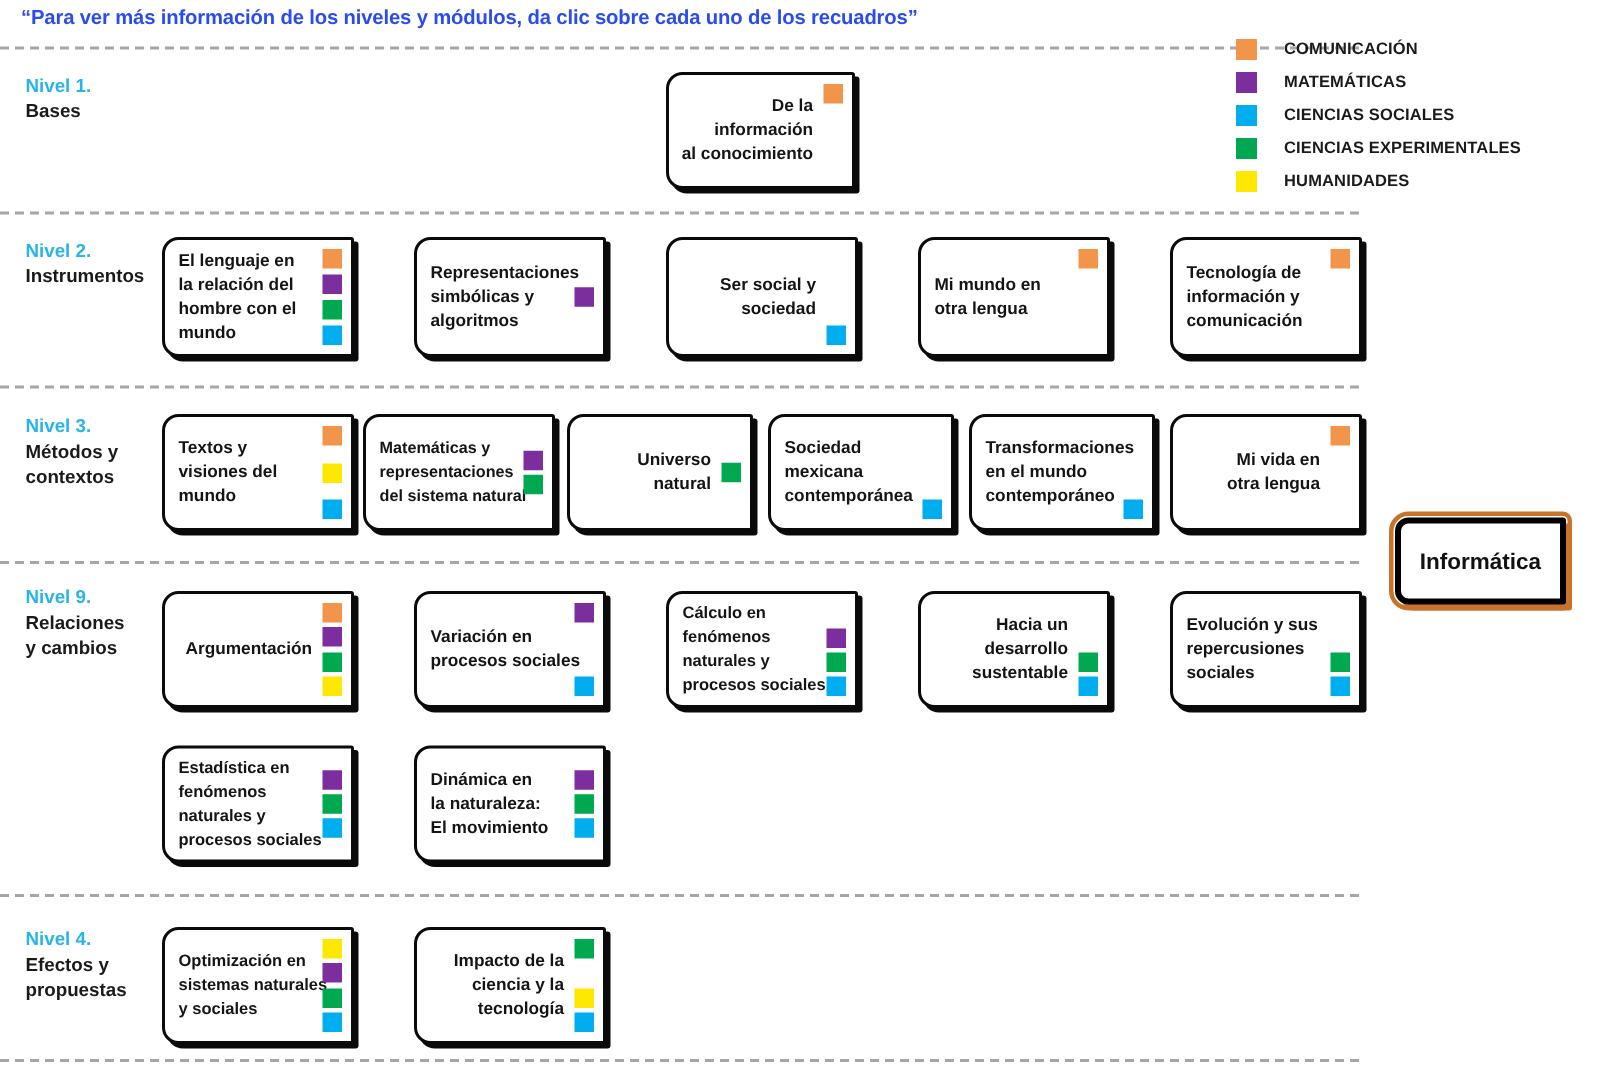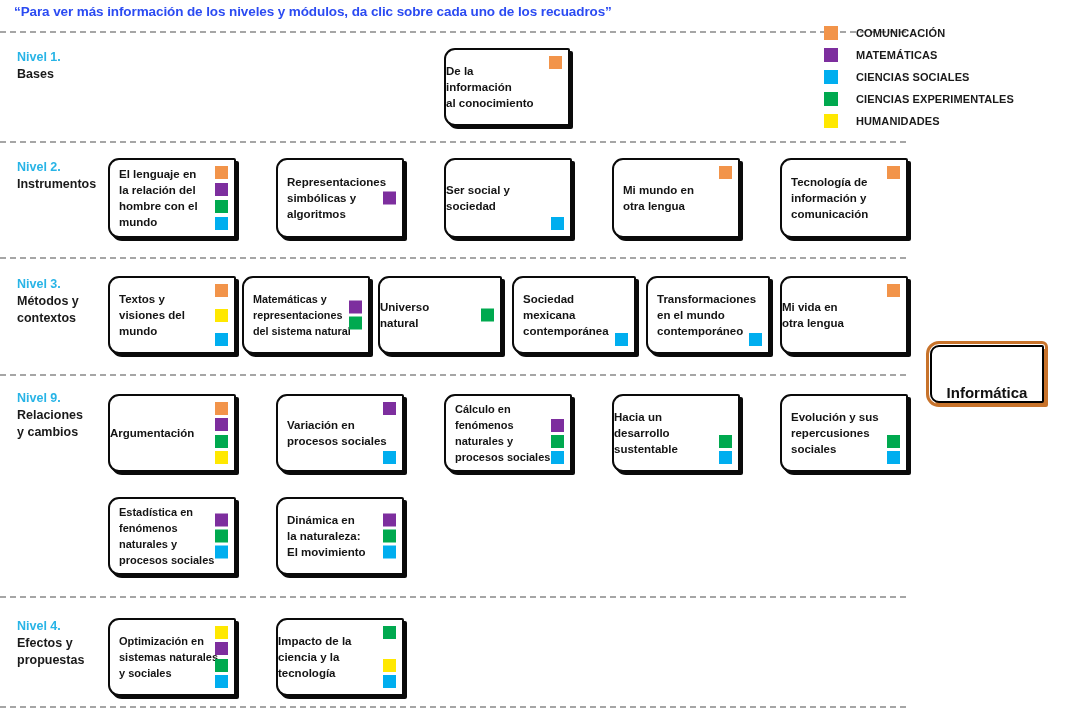--- a/index.html
+++ b/index.html
@@ -78,21 +78,21 @@
     transform: translateY(-50%);
     font-size: 11.5px;
     font-weight: bold;
     color: #141414;
     line-height: 16px;
     white-space: pre-line;
   }
   .module.center .mtext {
     left: 0;
     right: 26px;
-    text-align: left;
+    text-align: right;
   }
   .module .tags {
     position: absolute;
     right: 6px;
     display: flex;
     flex-direction: column;
     gap: 3px;
   }
   .module .tags.t-top    { top: 6px; }
   .module .tags.t-mid    { top: 50%; transform: translateY(-50%); }
@@ -103,27 +103,27 @@
     height: 13px;
     display: block;
   }
   .tag.spacer { background: transparent !important; }
 
   
   .informatica {
     position: absolute;
     box-sizing: border-box;
     background: #ffffff;
-    border: 2px solid #000000;
+    border: 4px solid #000000;
     border-radius: 9px 2px 2px 9px;
     outline: 3px solid #C8732B;
     outline-offset: 1px;
     box-shadow: 4px 4px 0 0 #C8732B;
     display: flex;
-    align-items: flex-end;
+    align-items: center;
     justify-content: center;
   }
   .informatica .ilabel {
     font-size: 15px;
     font-weight: bold;
     color: #111111;
   }
 
   
   .legend {

